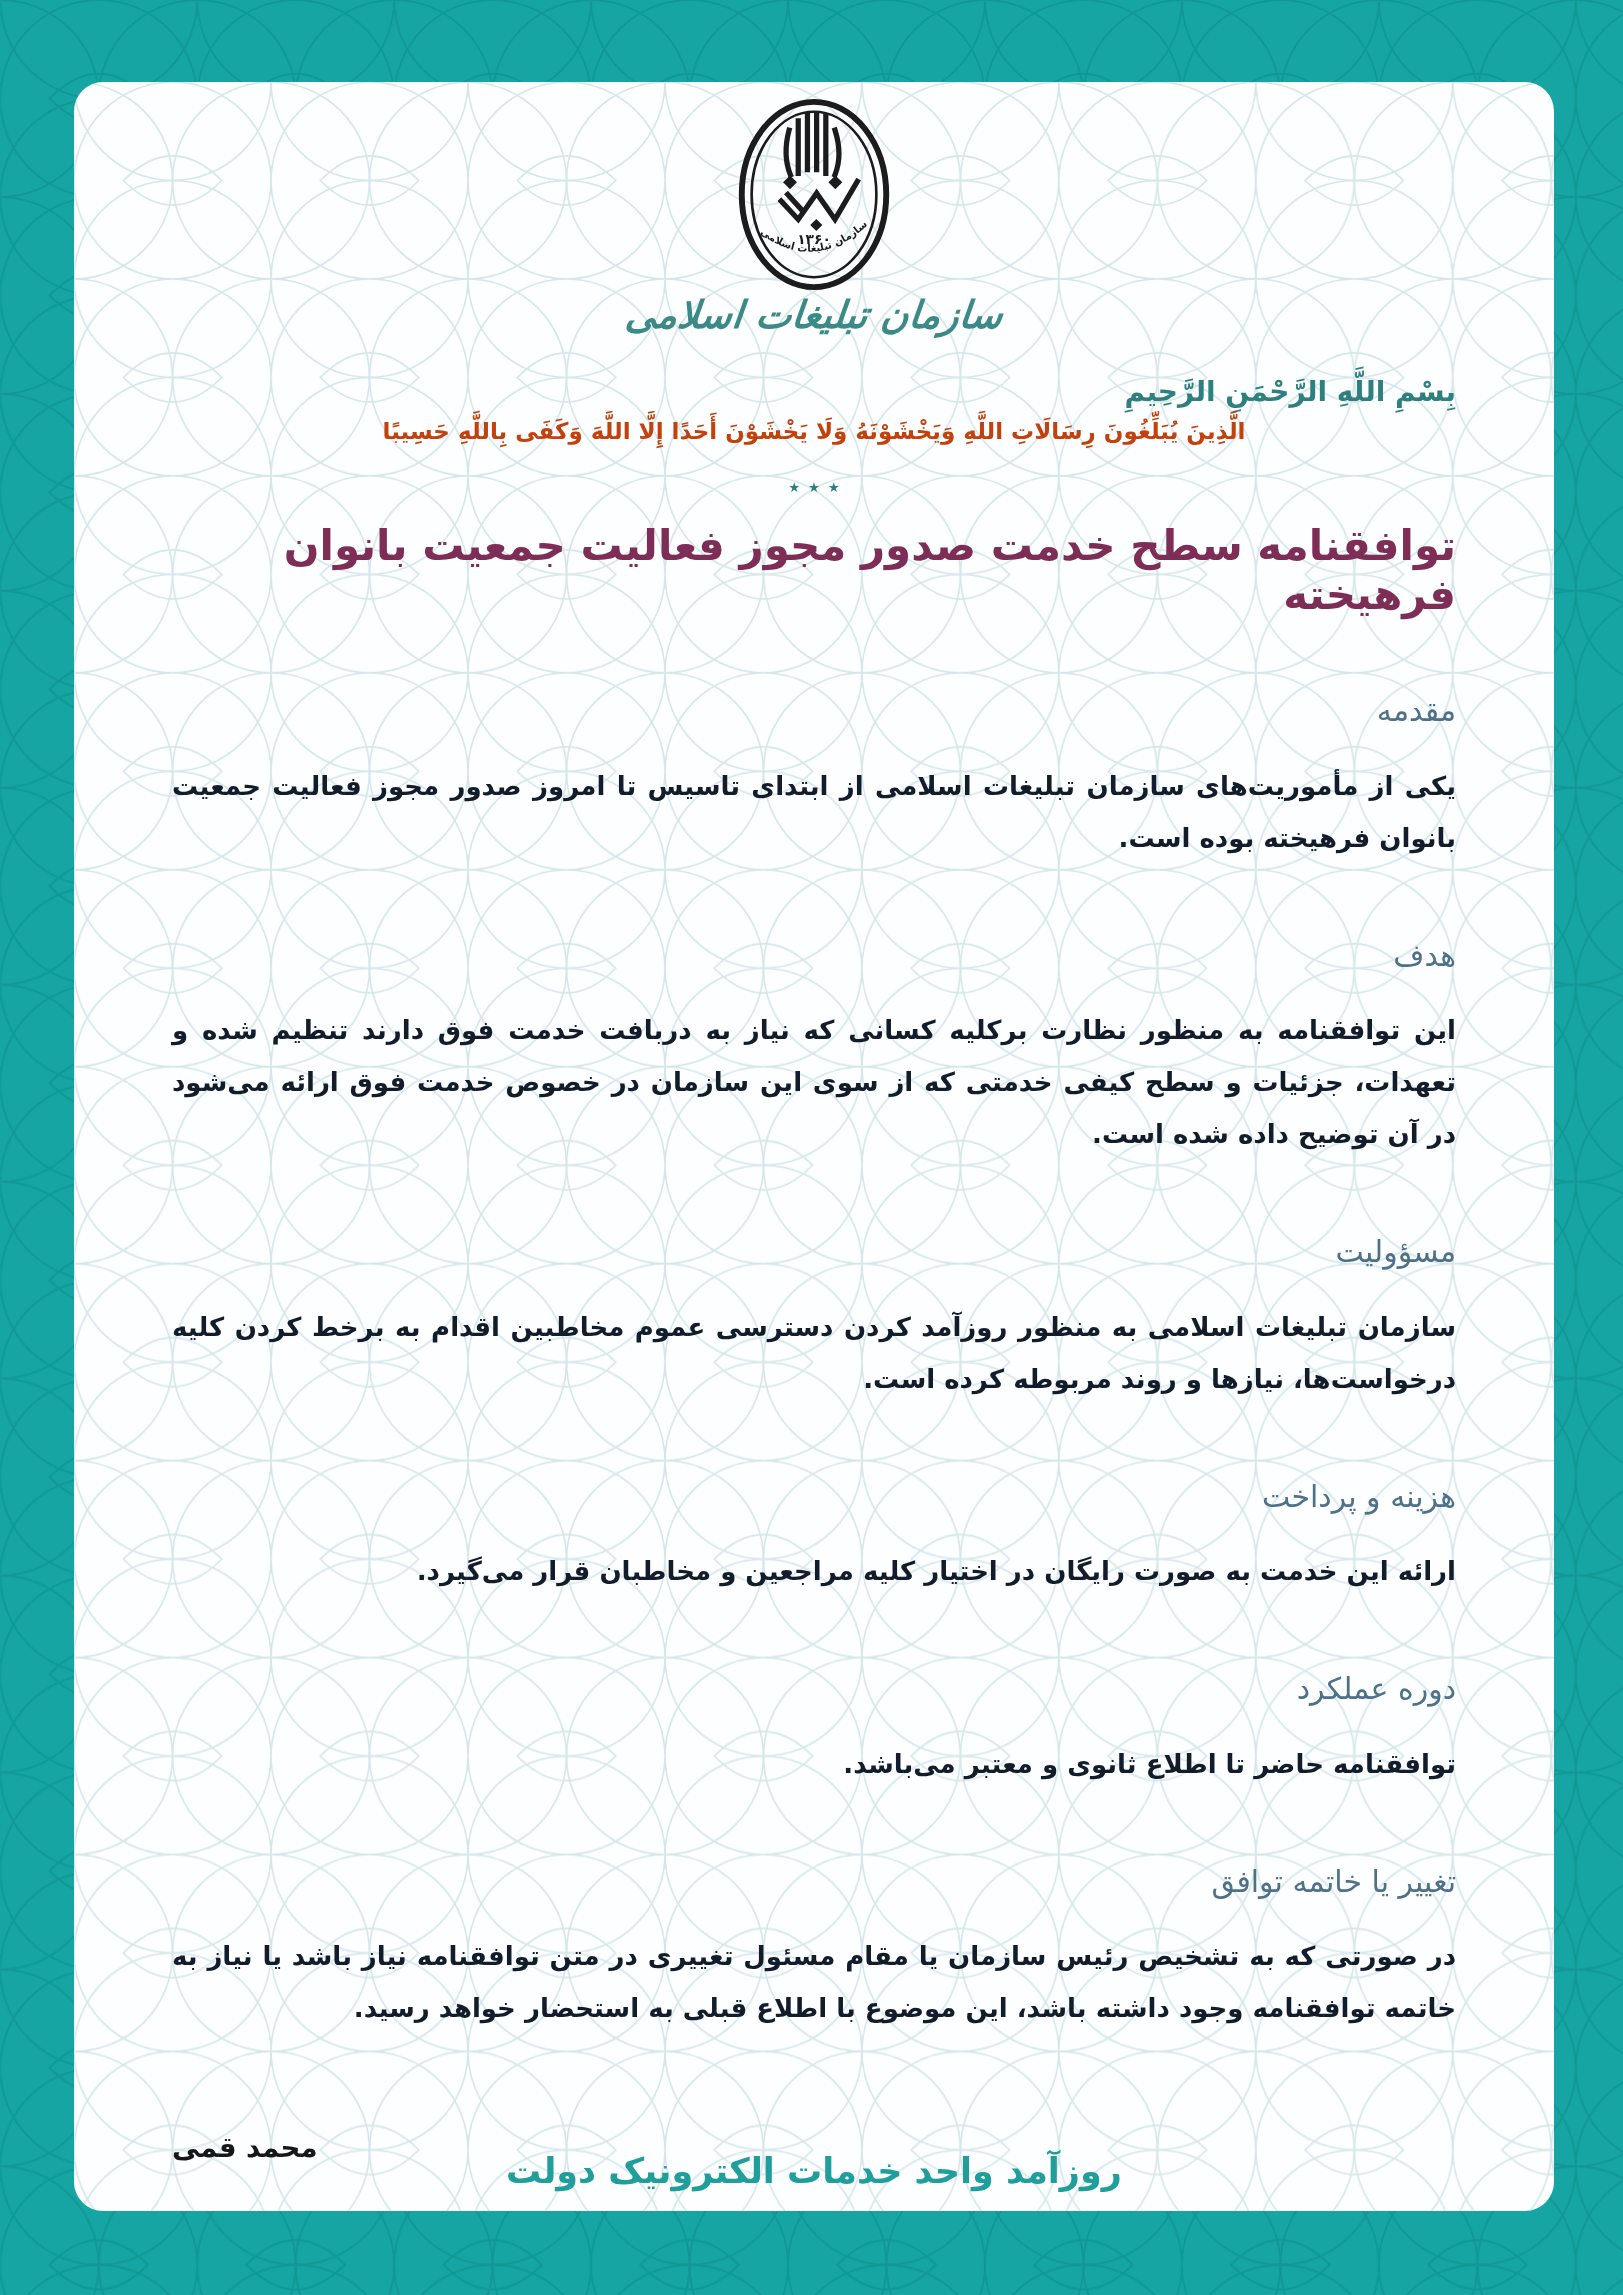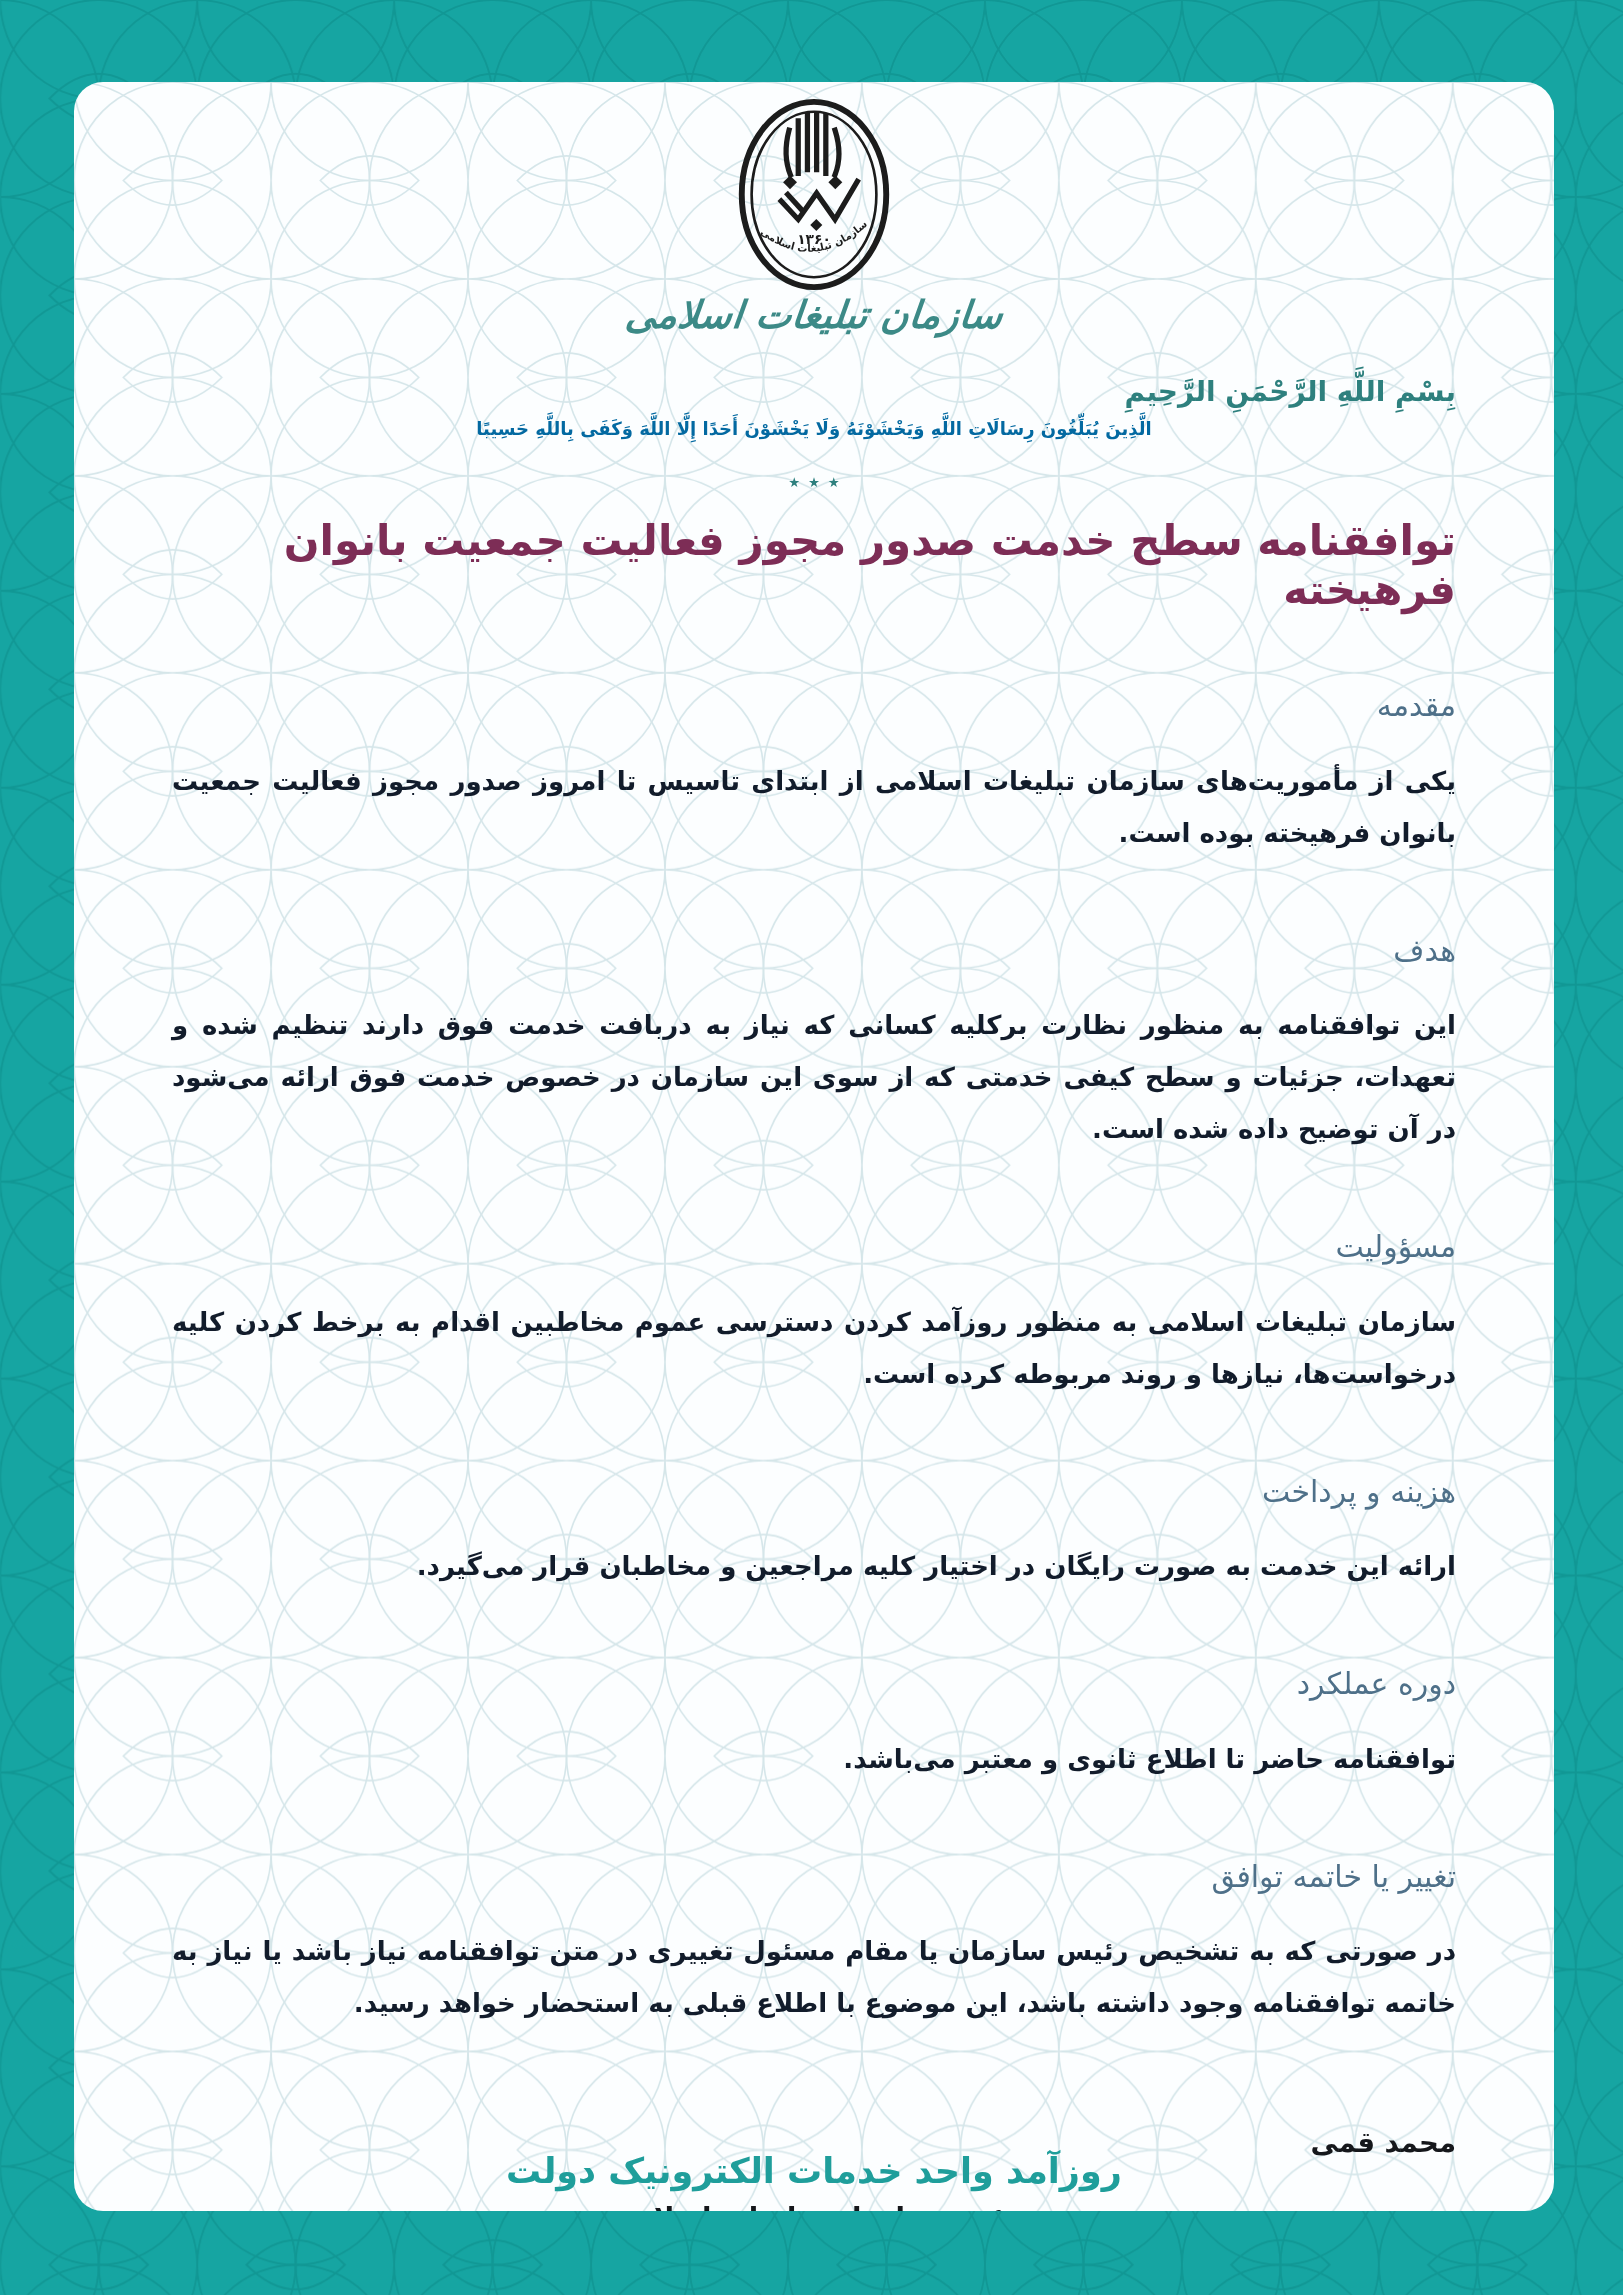--- a/index.html
+++ b/index.html
@@ -51,22 +51,22 @@
     letter-spacing: 1.3px;
   }
   .basmala {
     color: #2e807e;
     font-size: 28px;
     font-weight: bold;
     margin-top: 38px;
   }
   .verse {
     text-align: center;
-    color: #0369a1;
-    font-size: 18px;
+    color: #c2410c;
+    font-size: 23px;
     font-weight: bold;
     margin-top: 10.5px;
   }
   .separator {
     text-align: center;
     color: #2e807e;
     font-size: 22px;
     font-weight: bold;
     letter-spacing: 14.4px;
     margin-top: 30px;
@@ -89,21 +89,21 @@
   p.section-body {
     text-align: justify;
     text-align-last: auto;
     color: #121c2b;
     font-size: 26px;
     font-weight: bold;
     line-height: 2.0;
     margin: 31.5px 0 0 0;
   }
   .sig-name {
-    text-align: right;
+    text-align: left;
     color: #15171b;
     font-size: 27.6px;
     font-weight: bold;
     margin-top: 97px;
   }
   .sig-role {
     text-align: center;
     color: #15171b;
     font-size: 27.6px;
     font-weight: bold;

